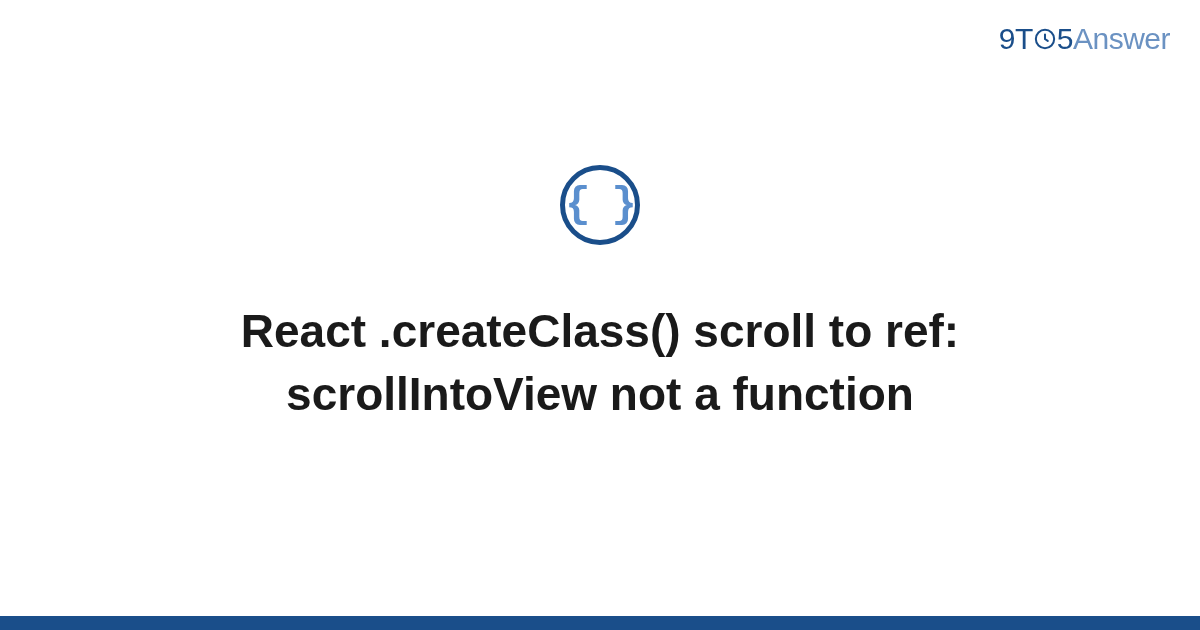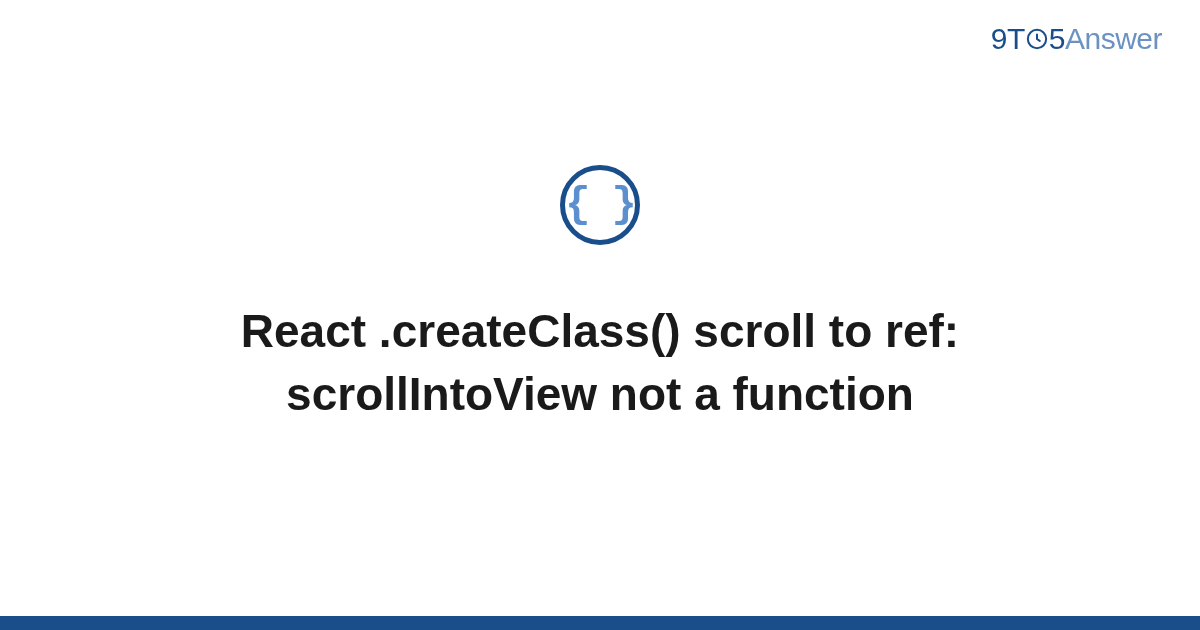--- a/index.html
+++ b/index.html
@@ -11,21 +11,21 @@
       width: 1200px;
       height: 630px;
       background: #ffffff;
       font-family: Arial, Helvetica, sans-serif;
       position: relative;
       overflow: hidden;
     }
     .logo-top-right {
       position: absolute;
       top: 22px;
-      right: 38px;
+      right: 30px;
       font-size: 30px;
       font-weight: 400;
       letter-spacing: -0.5px;
     }
     .logo-nine {
       color: #1a4e8a;
       font-weight: 500;
     }
     .logo-t {
       color: #1a4e8a;

